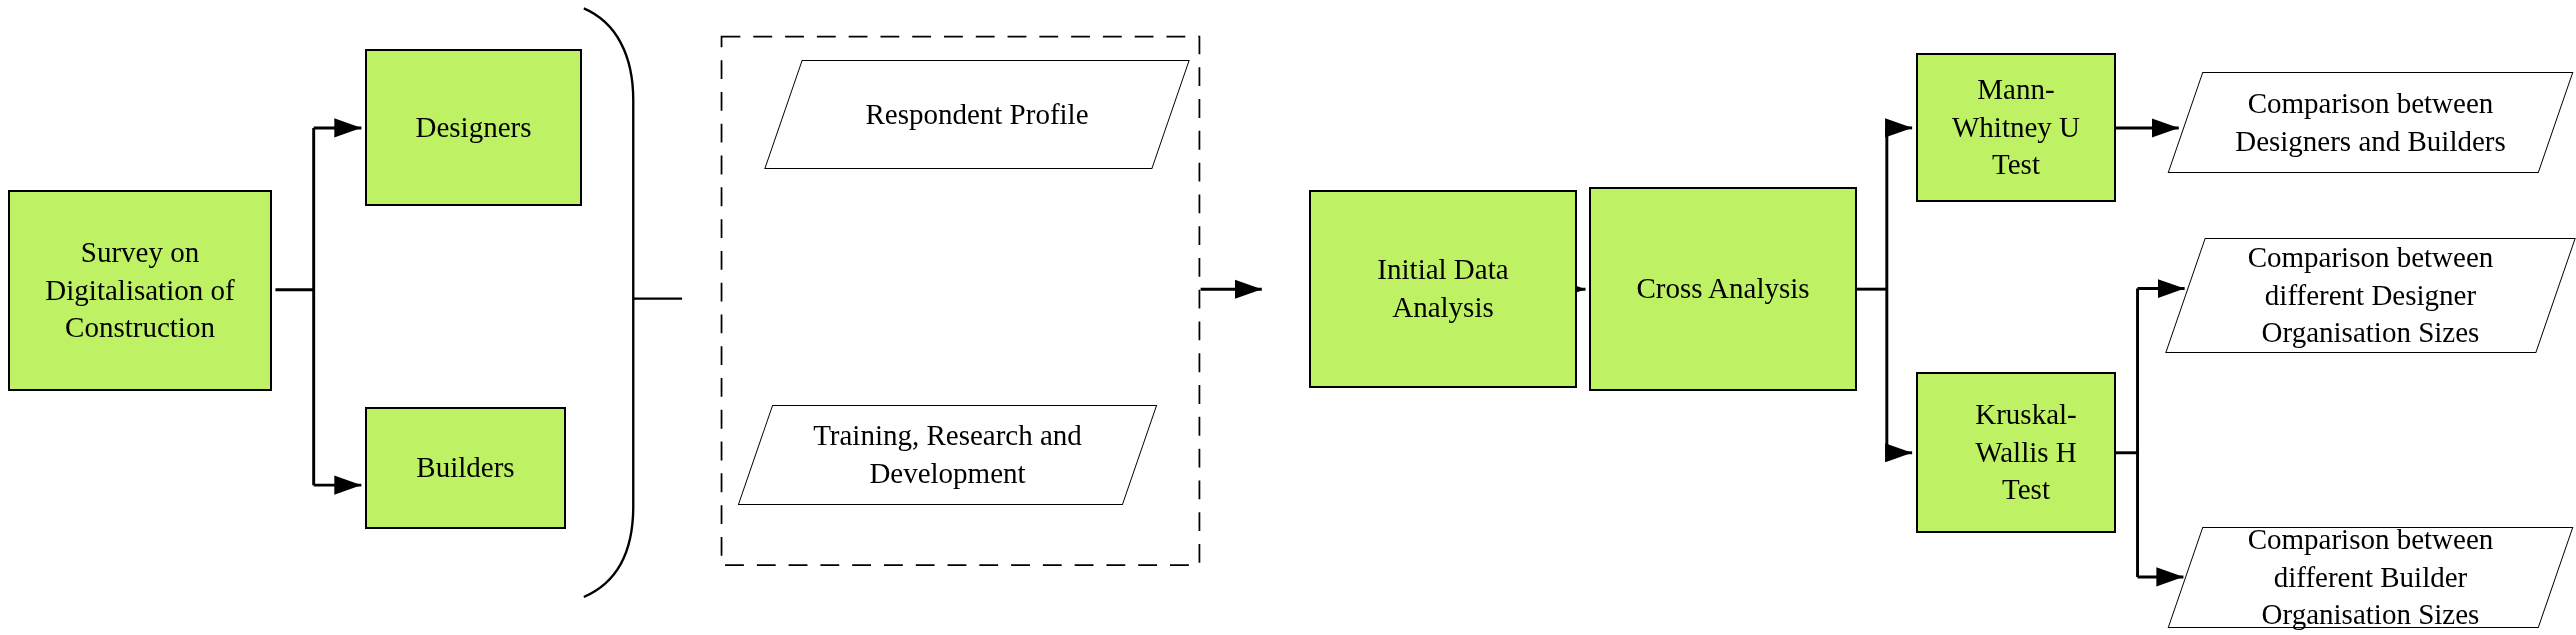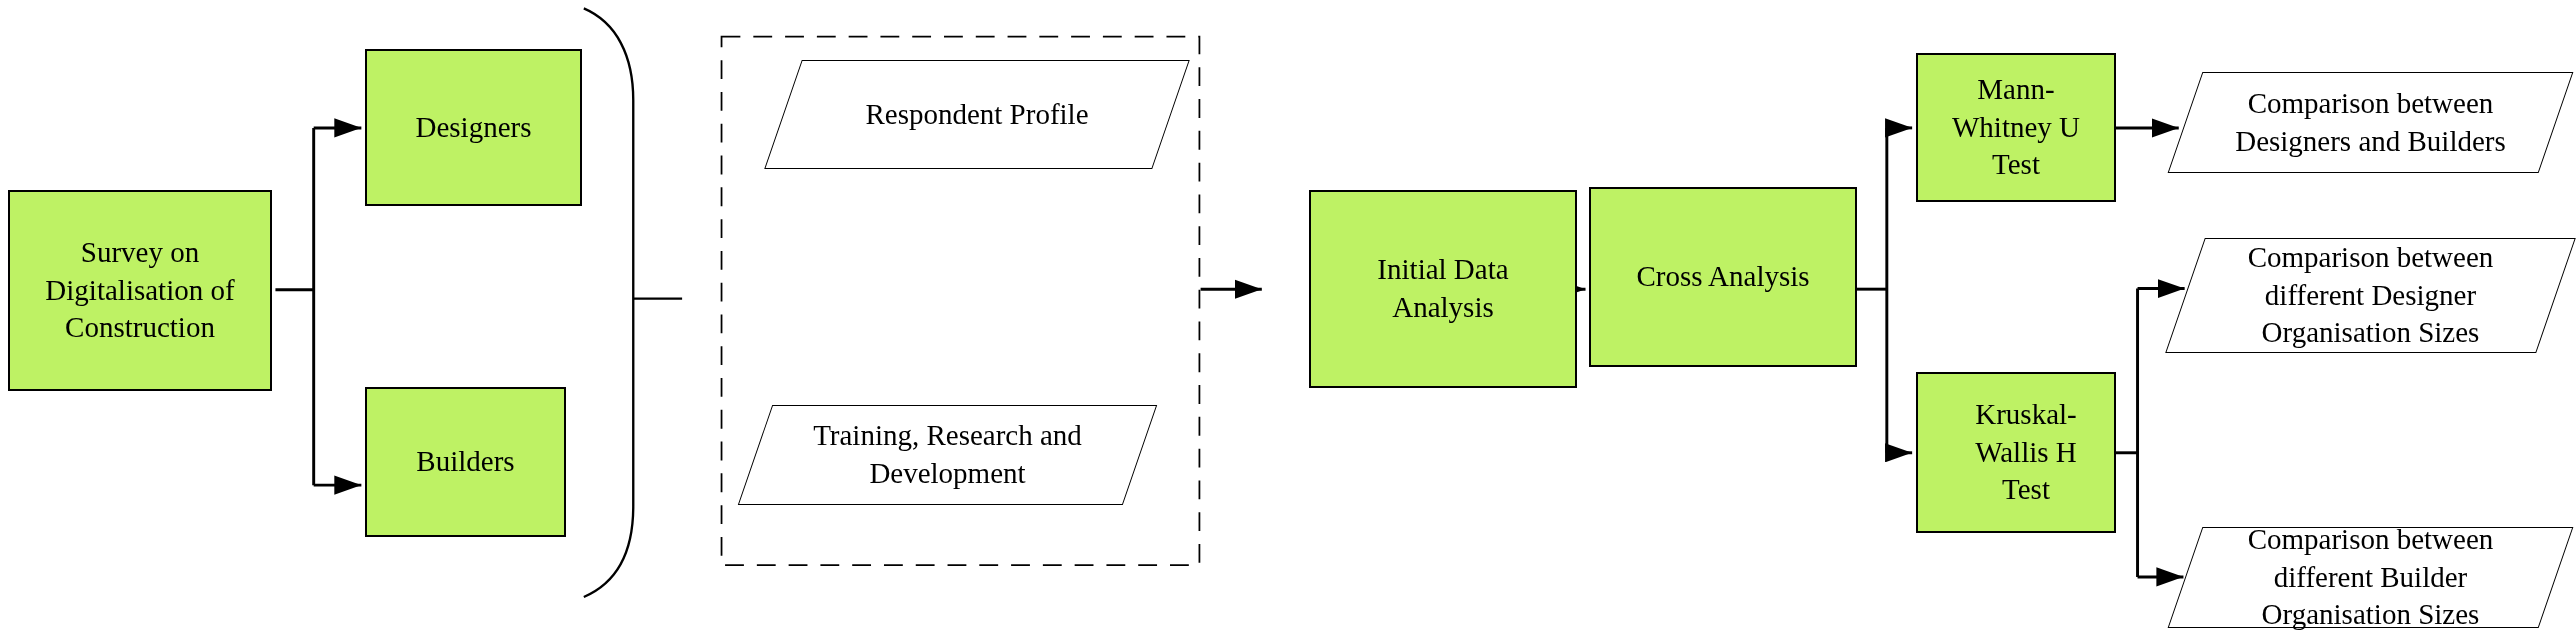--- a/index.html
+++ b/index.html
@@ -101,21 +101,21 @@
   <div class="node-rect" style="left:8px; top:190px; width:264px; height:201px;justify-content:center;">
     <span class="label">Survey on
 Digitalisation of
 Construction</span>
   </div>
 
   <div class="node-rect" style="left:365px; top:49px; width:217px; height:157px;">
     <span class="label">Designers</span>
   </div>
 
-  <div class="node-rect" style="left:365px; top:387px; width:201px; height:150px;">
+  <div class="node-rect" style="left:365px; top:407px; width:201px; height:122px;">
     <span class="label">Builders</span>
   </div>
 
   <div class="node-para" style="left:783px; top:60px; width:388px; height:109px;">
     <div class="para-bg"></div>
     <div class="para-label">
       <span class="label">Respondent Profile</span>
     </div>
   </div>
 
@@ -126,21 +126,21 @@
       <span class="label">Training, Research and
 Development</span>
     </div>
   </div>
 
   <div class="node-rect" style="left:1309px; top:190px; width:268px; height:198px;">
     <span class="label">Initial Data
 Analysis</span>
   </div>
 
-  <div class="node-rect" style="left:1589px; top:187px; width:268px; height:180px;">
+  <div class="node-rect" style="left:1589px; top:187px; width:268px; height:204px;">
     <span class="label">Cross Analysis</span>
   </div>
 
   <div class="node-rect" style="left:1916px; top:53px; width:200px; height:149px;">
     <span class="label">Mann-
 Whitney U
 Test</span>
   </div>
 
   <div class="node-rect" style="left:1916px; top:372px; width:200px; height:161px;padding-left:20px;">

